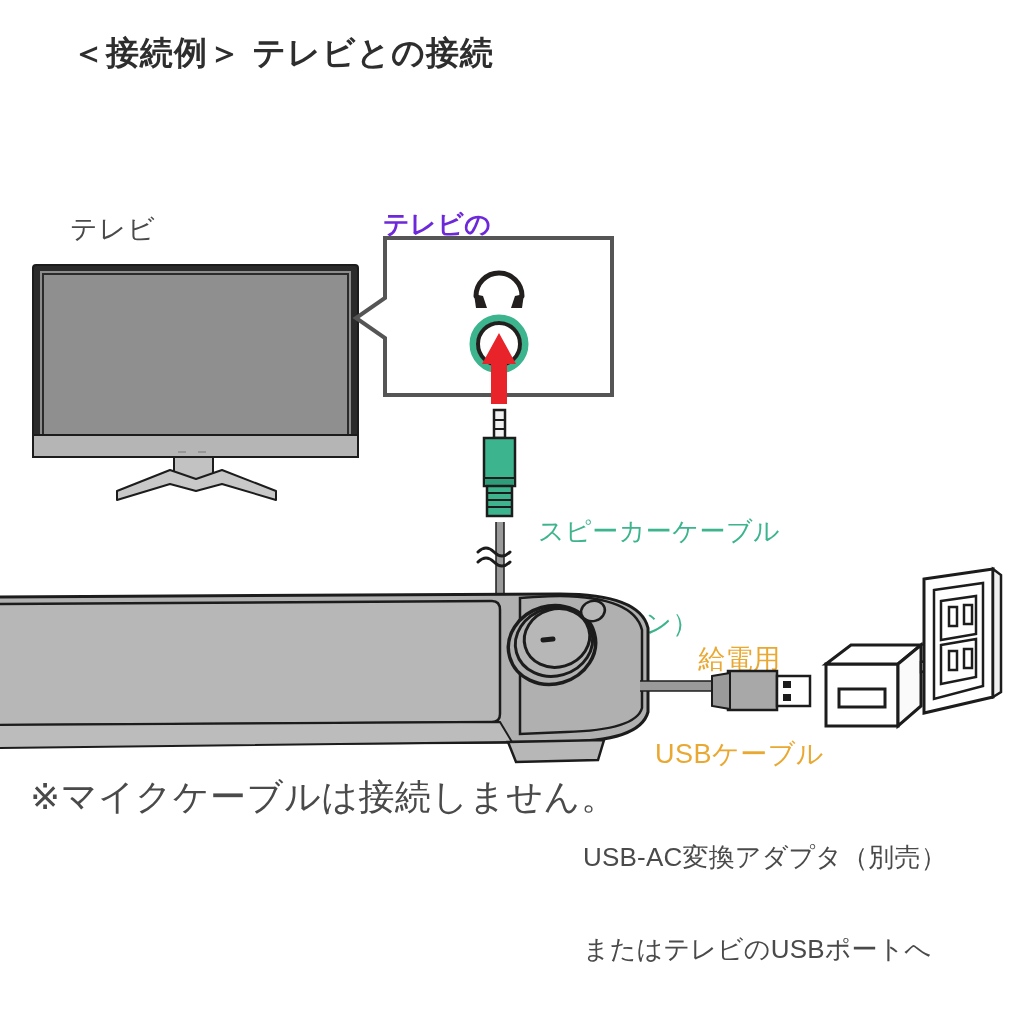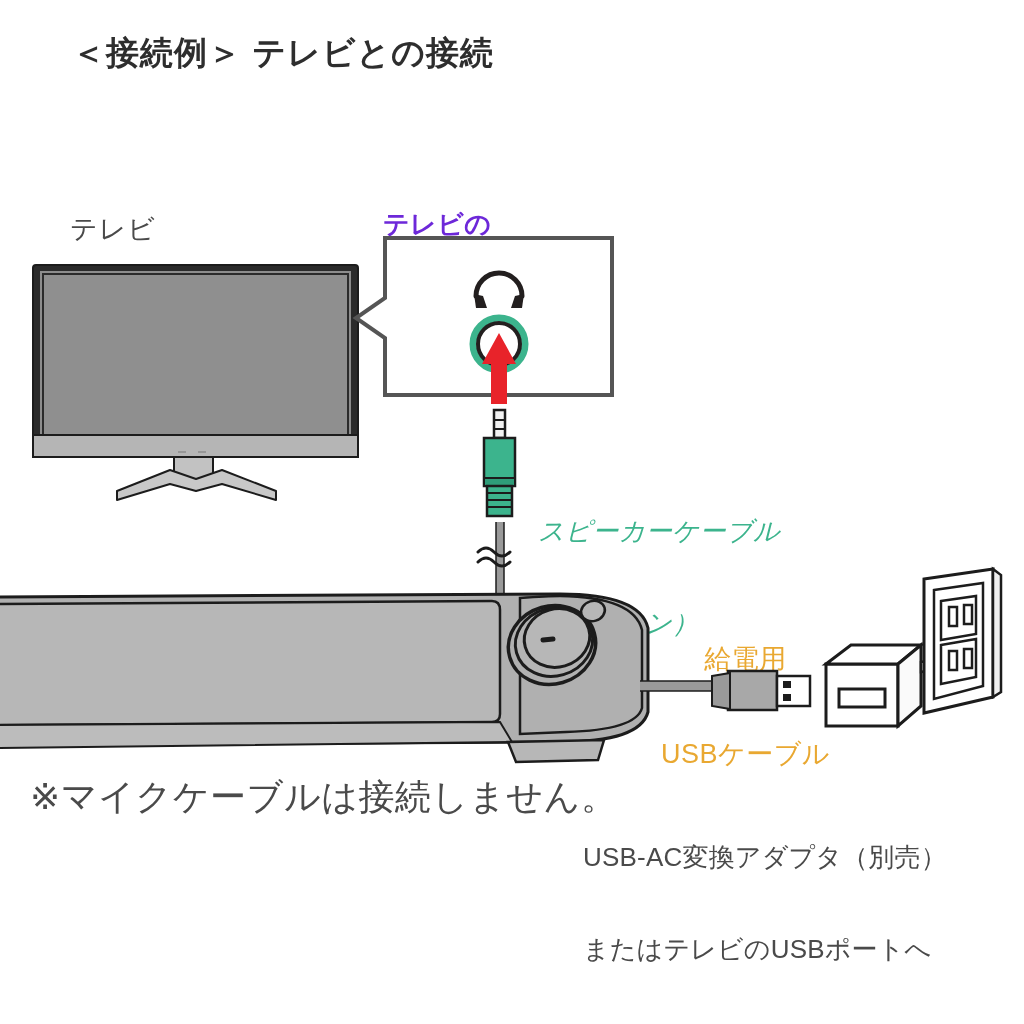--- a/index.html
+++ b/index.html
@@ -43,29 +43,28 @@
   #jack-callout-label .l2 { display: block; margin-top: 3px; }
   #jack-callout-label .l2 .g { color: #3cb48d; }
   #jack-callout-label .l2 .k { color: #232323; }
 
   #speaker-cable-label {
     left: 538px; top: 455px;
     font-size: 26px;
     color: #3cb48d;
     letter-spacing: 0.5px;
   }
-  #speaker-cable-label span { display: block; font-style: italic; }
+  #speaker-cable-label span { display: block; }
 
   #usb-cable-label {
     left: 655px; top: 580px;
     font-size: 27px;
     color: #e9a831;
     letter-spacing: 0.5px;
     text-align: center;
-    margin-left: 6px;
   }
   #usb-cable-label span { display: block; }
 
   #mic-note {
     left: 30px; top: 776px;
     font-size: 36px;
     color: #4a4a4a;
     letter-spacing: 0.5px;
   }
   #adapter-note {

